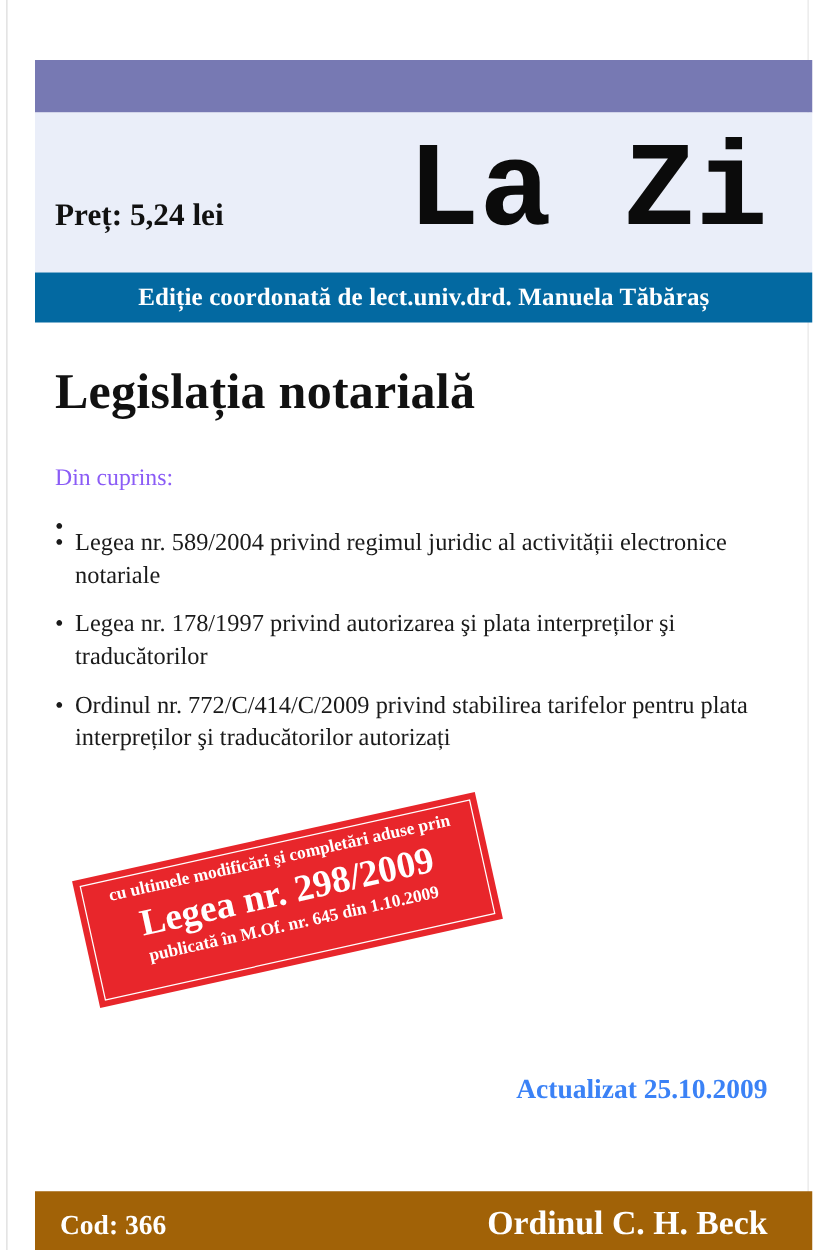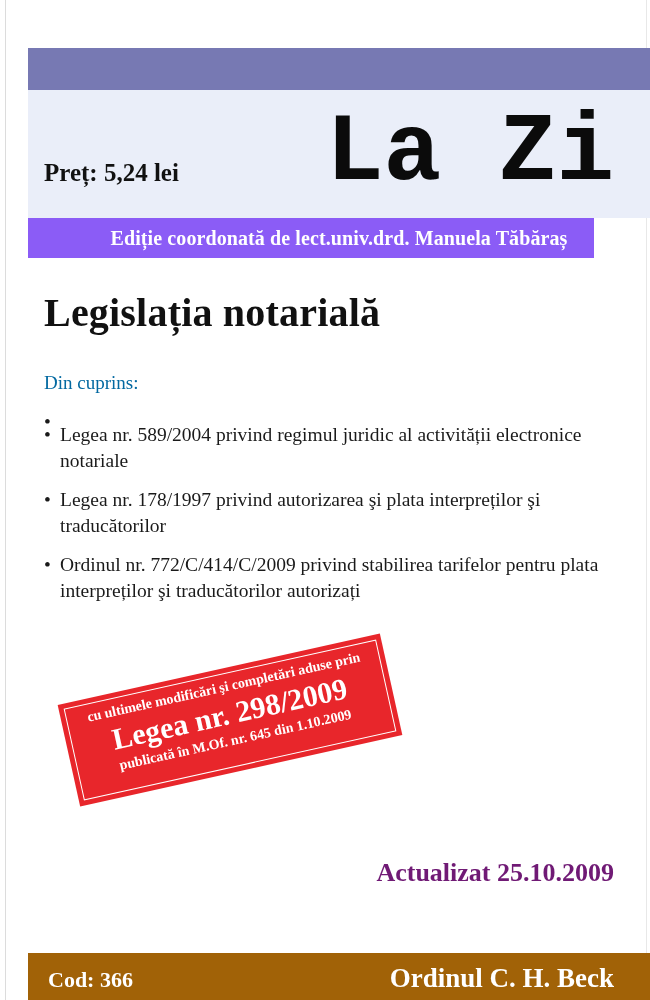--- a/index.html
+++ b/index.html
@@ -68,22 +68,22 @@
     left: 44px;
     top: 159px;
     font-size: 25px;
     font-weight: bold;
     color: #111111;
     white-space: nowrap;
   }
   .bar-editor {
     position: absolute;
     left: 28px; top: 218px;
-    width: 566px; height: 40px;
-    background: #8b5cf6;
+    width: 622px; height: 40px;
+    background: #0369a1;
   }
   .bar-editor-text {
     position: absolute;
     left: 0; top: 0;
     width: 622px; height: 40px;
     display: flex;
     align-items: center;
     justify-content: center;
     color: #ffffff;
     font-size: 20px;
@@ -101,21 +101,21 @@
     color: #111111;
     letter-spacing: 0.2px;
   }
 
   
   .contents-label {
     position: absolute;
     left: 44px;
     top: 372px;
     font-size: 19px;
-    color: #0369a1;
+    color: #8b5cf6;
   }
   .contents-list {
     position: absolute;
     left: 44px;
     top: 409px;
     width: 570px;
     margin: 0;
     padding: 0;
     list-style: none;
   }
@@ -187,23 +187,23 @@
     font-weight: bold;
     text-align: center;
     white-space: nowrap;
   }
 
   
   .updated {
     position: absolute;
     right: 36px;
     top: 858px;
-    font-size: 26px;
-    font-weight: bold;
-    color: #701a75;
+    font-size: 22px;
+    font-weight: bold;
+    color: #3b82f6;
     white-space: nowrap;
   }
   .bar-bottom {
     position: absolute;
     left: 28px; top: 953px;
     width: 622px; height: 52px;
     background: #a16207;
   }
   .cod {
     position: absolute;

